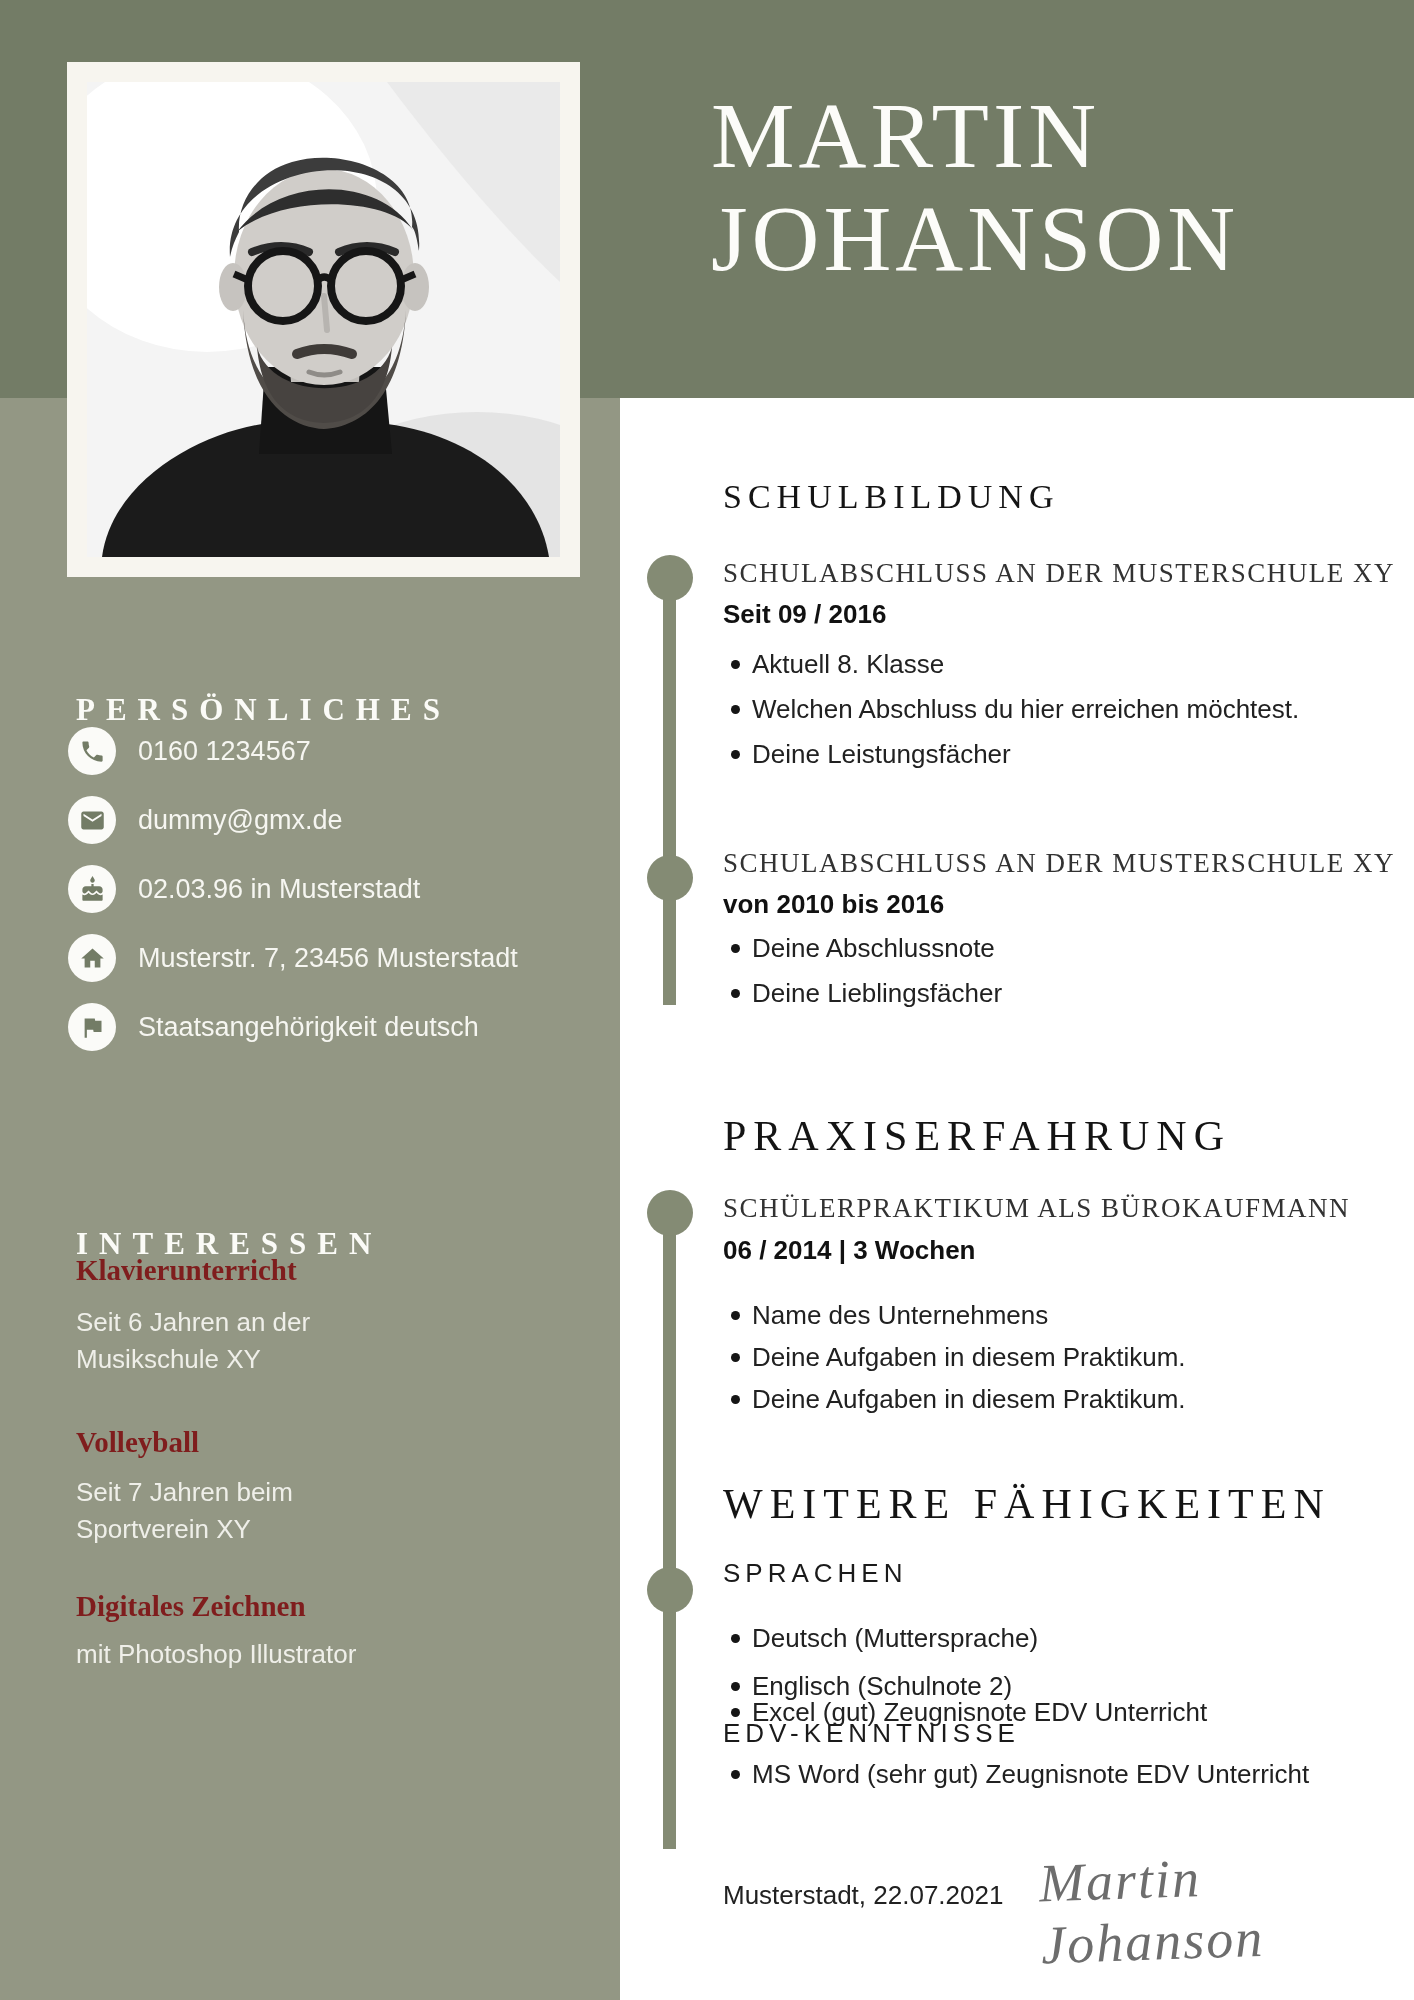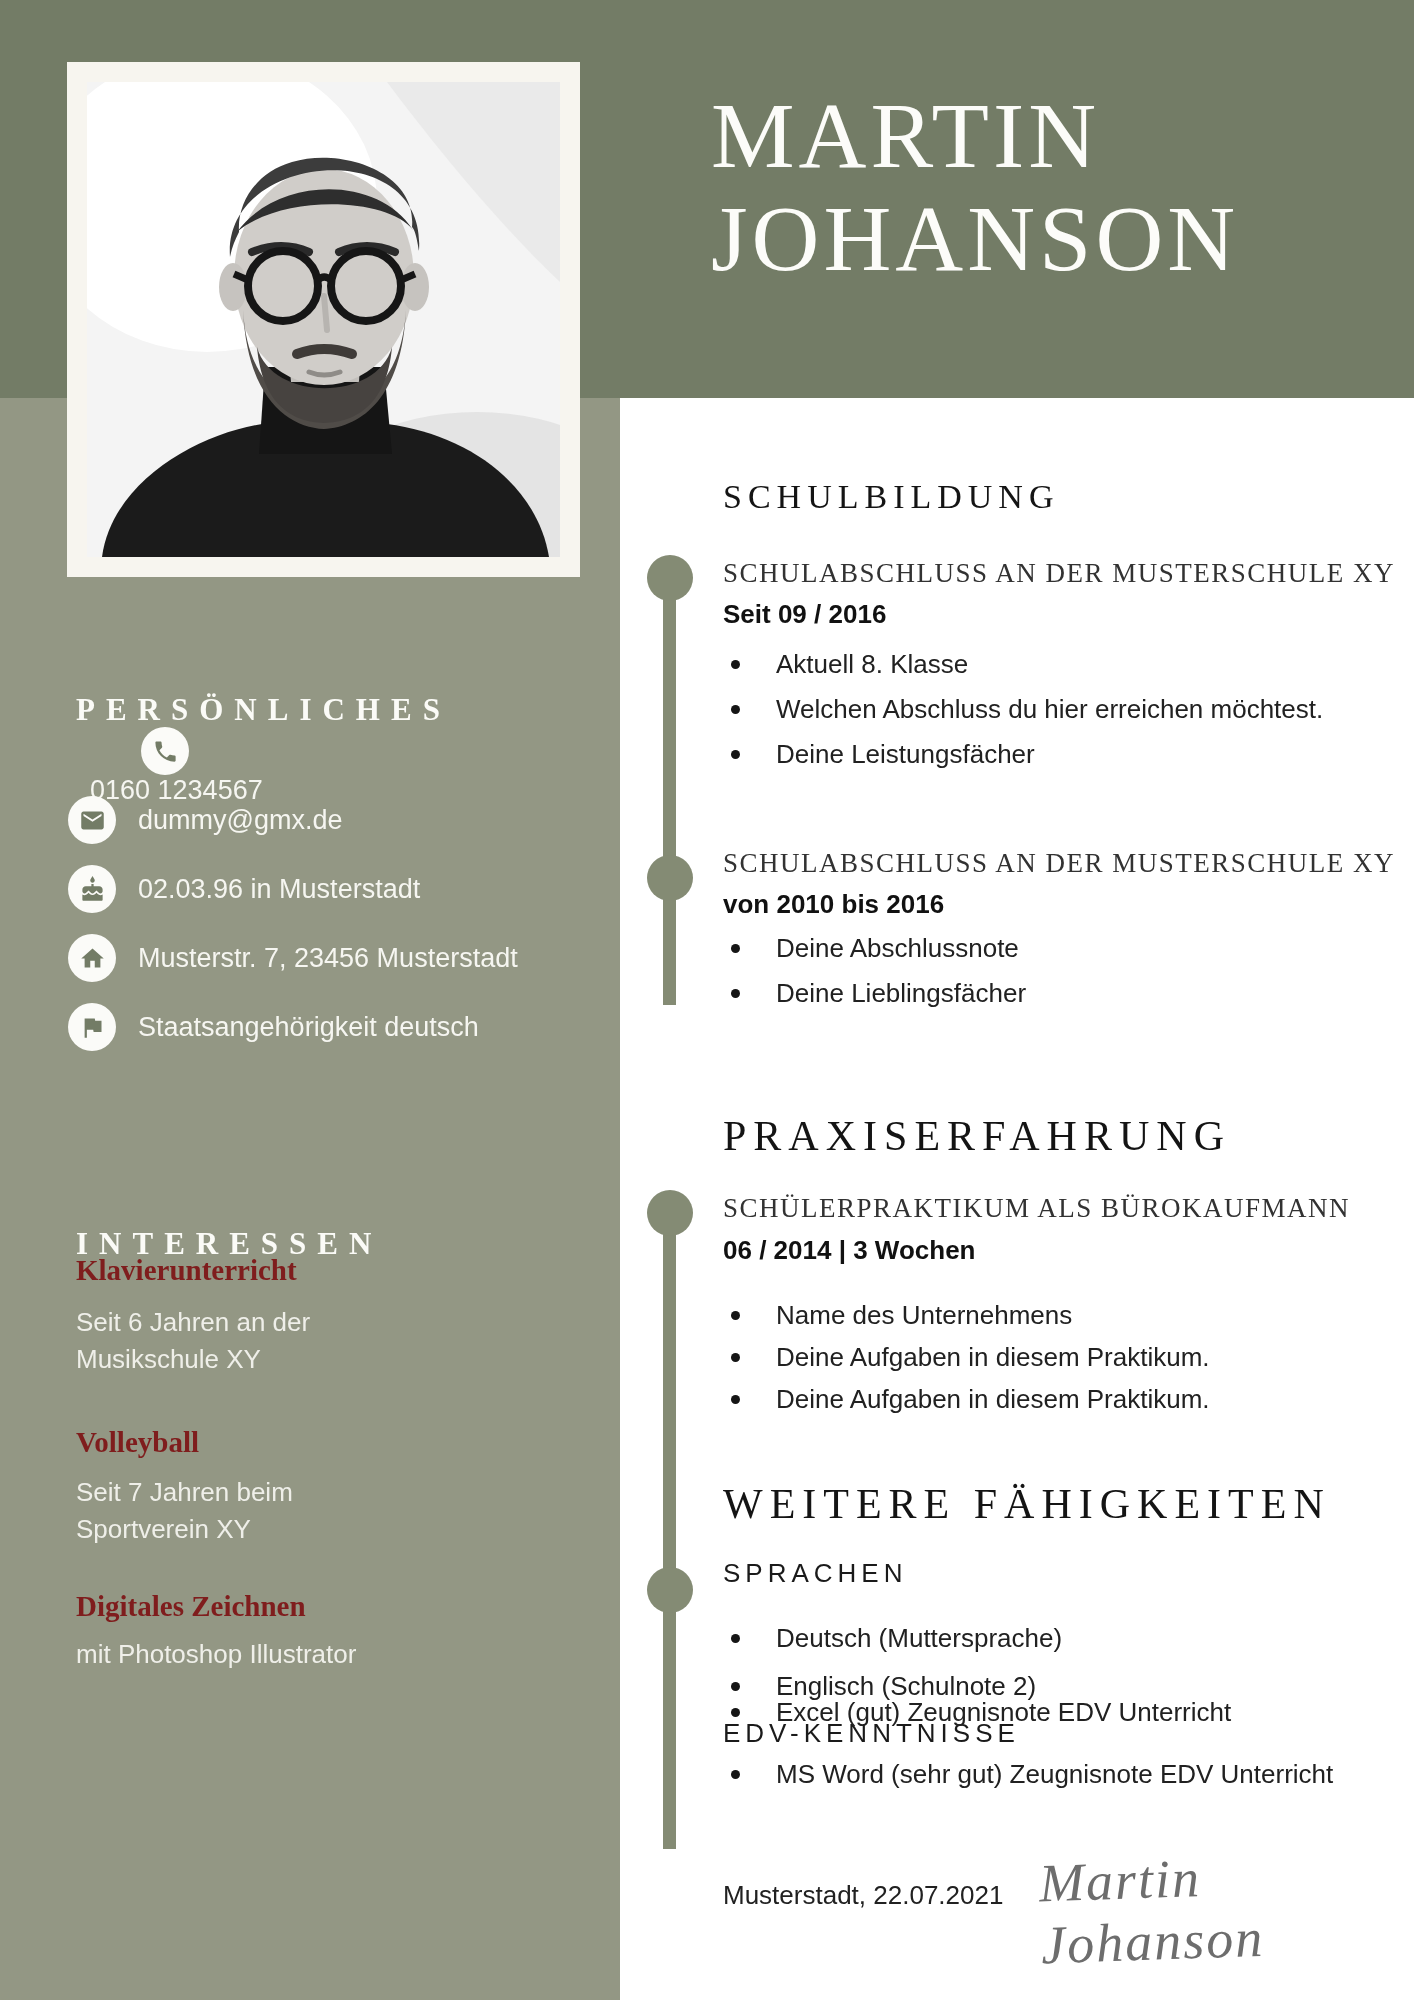--- a/index.html
+++ b/index.html
@@ -38,21 +38,21 @@
   .section-heading{color:#141414;font-family:"Liberation Serif",serif;
                    font-weight:400;letter-spacing:6px;}
   .h-small{font-size:34px;}
   .h-big{font-size:42px;letter-spacing:7px;}
   .entry-title{color:#323232;font-family:"Liberation Serif",serif;
                font-size:27px;letter-spacing:1.5px;}
   .entry-date{color:#111111;font-size:26px;font-weight:700;}
   .bullet-row{left:723px;display:flex;align-items:center;height:32px;}
   .bullet-dot{width:9px;height:9px;border-radius:50%;background:#151515;
               margin-left:8px;flex:0 0 9px;}
-  .bullet-text{margin-left:36px;color:#212121;font-size:26px;white-space:nowrap;}
+  .bullet-text{margin-left:12px;color:#212121;font-size:26px;white-space:nowrap;}
   .sub-label{color:#1a1a1a;font-size:26px;letter-spacing:5px;}
 
   
   .tl-line{width:13px;background:#848b74;left:663px;}
   .tl-dot{width:46px;height:46px;border-radius:50%;background:#848b74;left:647px;}
 
   
   .place-date{left:723px;top:1880px;color:#212121;font-size:26px;}
   .signature{left:1040px;top:1846px;color:#6d6d6d;
              font-family:"Liberation Serif",serif;font-style:italic;
@@ -103,21 +103,21 @@
   </svg>
 </div>
 
 <div class="abs name-block">
   <div>MARTIN</div>
   <div>JOHANSON</div>
 </div>
 
 <div class="abs side-heading" style="left:76px;top:652px;">PERSÖNLICHES</div>
 
-<div class="abs contact-row" style="top:727px;flex-direction:column;">
+<div class="abs contact-row" style="top:727px;">
   <span class="icon-circle">
     <svg viewBox="0 0 24 24">
         <path d="M6.62 10.79c1.44 2.83 3.76 5.14 6.59 6.59l2.2-2.21c.27-.27.67-.36 1.02-.24 1.12.37 2.33.57 3.57.57.55 0 1 .45 1 1V20c0 .55-.45 1-1 1-9.39 0-17-7.61-17-17 0-.55.45-1 1-1h3.5c.55 0 1 .45 1 1 0 1.25.2 2.45.57 3.57.11.35.03.74-.25 1.02l-2.2 2.2z"></path>
       </svg>
   </span>
   <span class="contact-text">0160 1234567</span>
 </div>
 
 <div class="abs contact-row" style="top:796px;">
   <span class="icon-circle">

